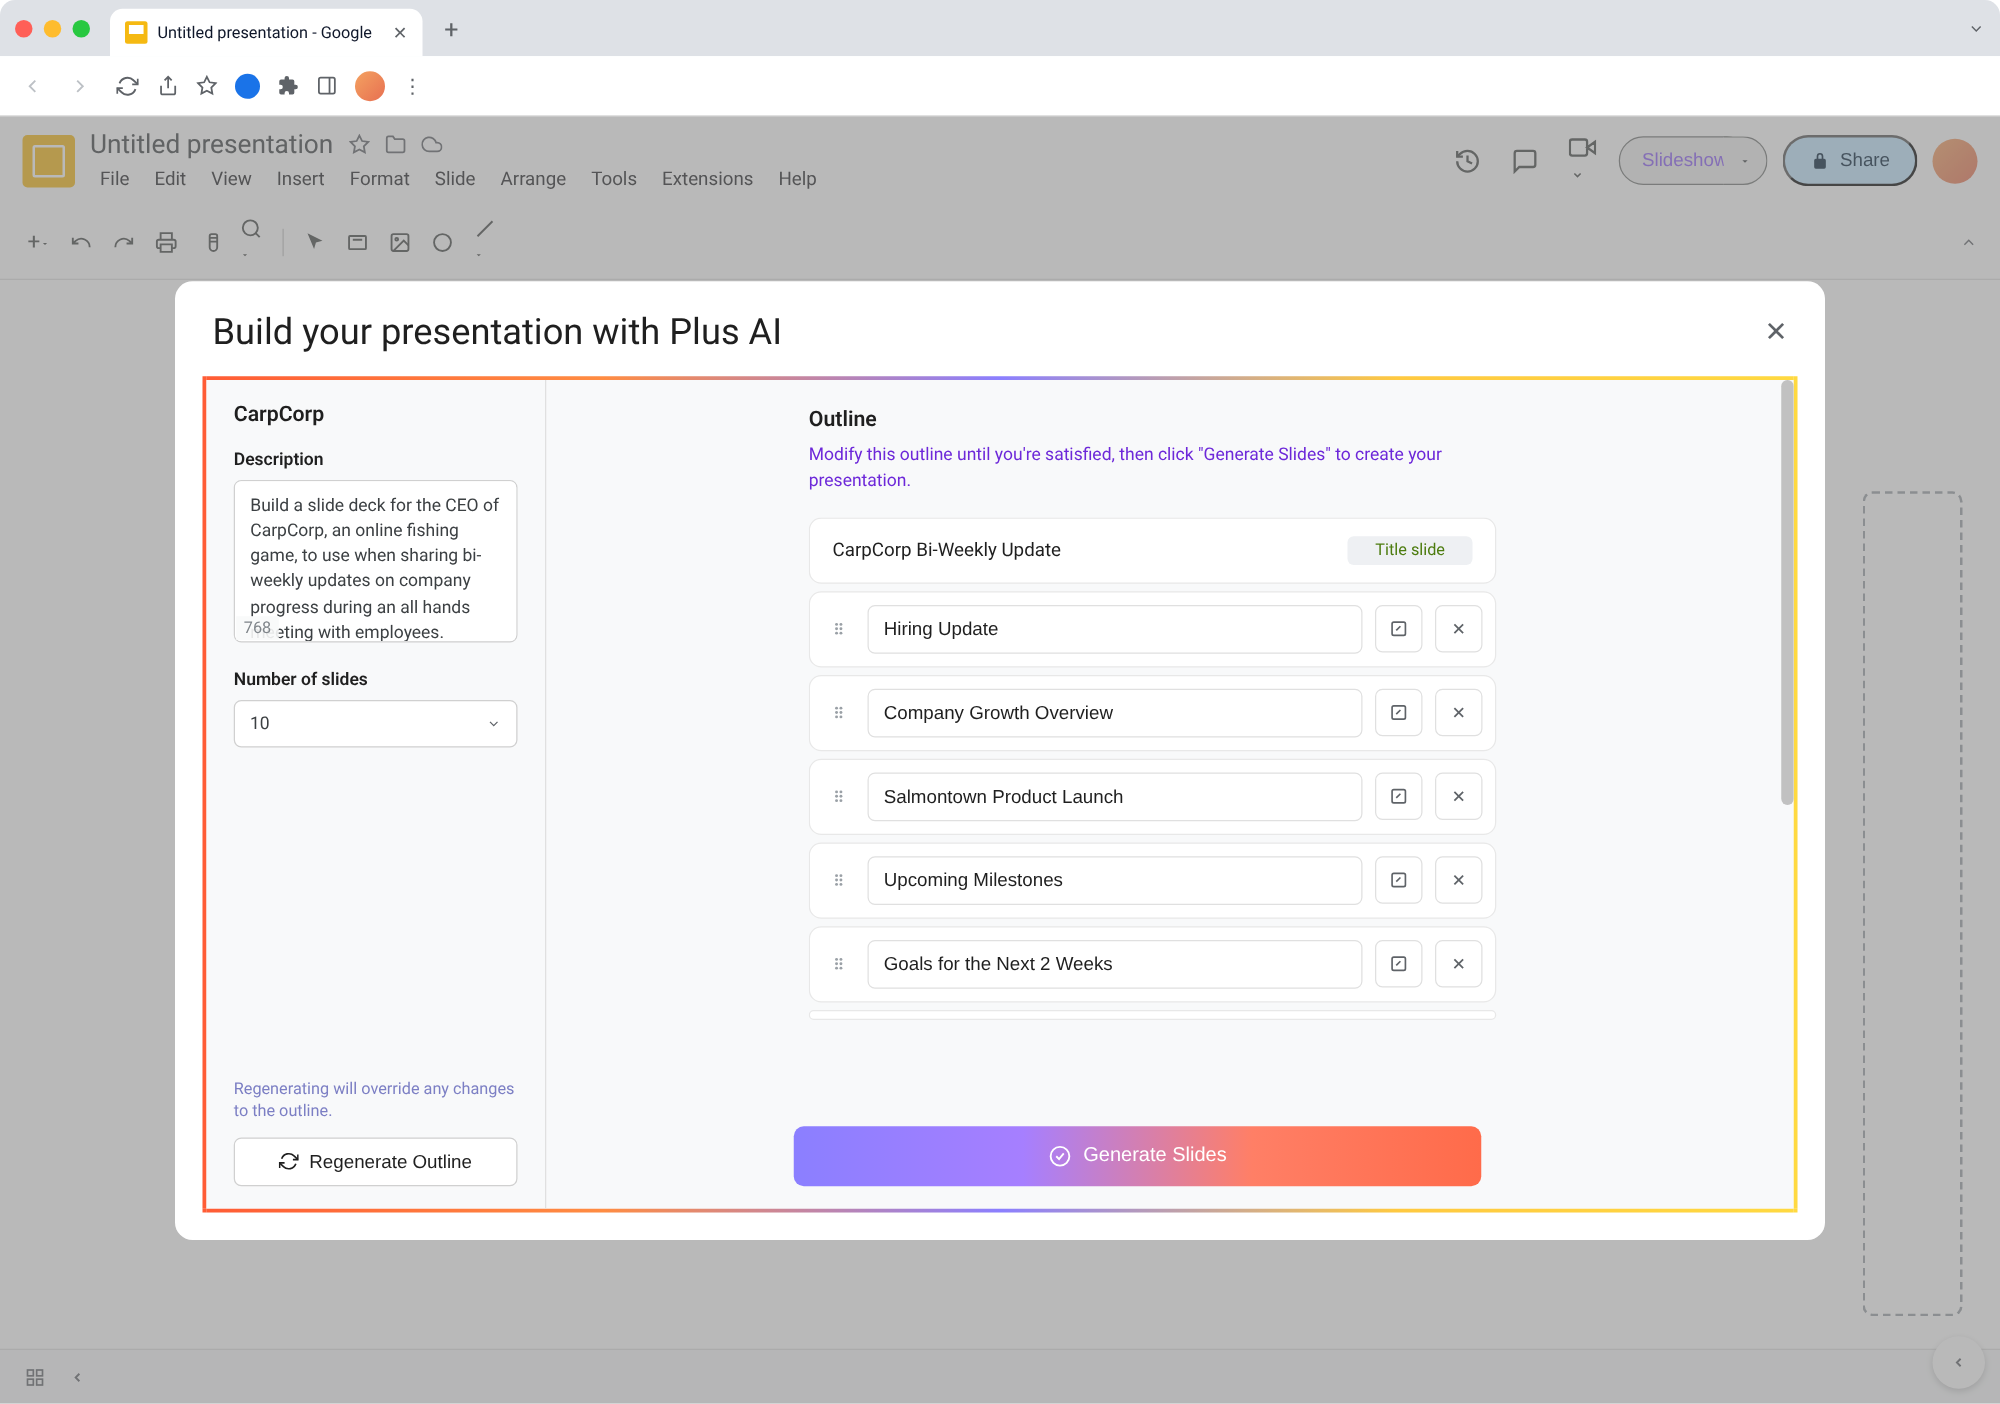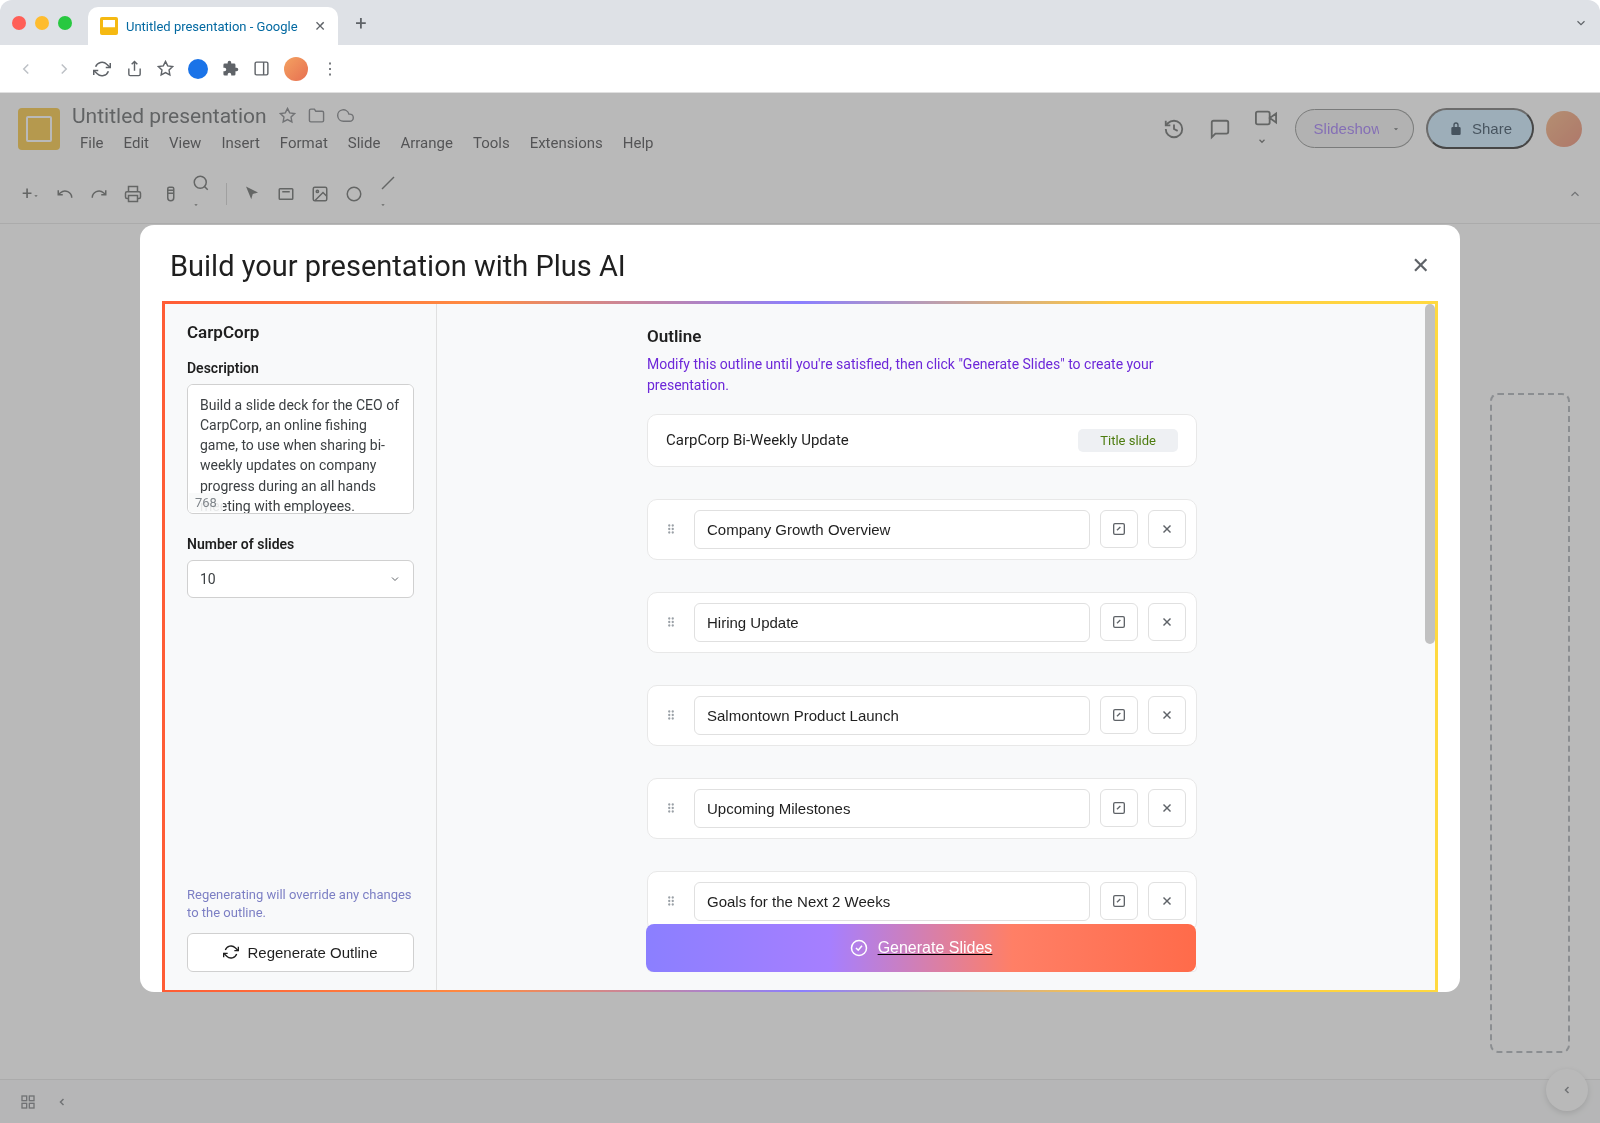--- a/index.html
+++ b/index.html
@@ -8,21 +8,21 @@
     
     .browser-chrome { background: #dee1e6; height: 45px; display: flex; align-items: center; padding: 0 12px; border-radius: 12px 12px 0 0; }
     .traffic-lights { display: flex; gap: 9px; margin-right: 16px; }
     .traffic-light { width: 14px; height: 14px; border-radius: 50%; }
     .tl-red { background: #ff5f57; }
     .tl-yellow { background: #febc2e; }
     .tl-green { background: #28c840; }
     .tab { background: #fff; height: 38px; border-radius: 10px 10px 0 0; display: flex; align-items: center; padding: 0 12px; gap: 8px; min-width: 250px; margin-top: 7px; }
     .tab-favicon { width: 18px; height: 18px; background: #f5b912; border-radius: 2px; position: relative; }
     .tab-favicon::after { content: ''; position: absolute; inset: 3px; background: #fff; clip-path: polygon(0 0, 100% 0, 100% 60%, 0 60%); }
-    .tab-title { font-size: 13px; color: #0369a1; flex: 1; white-space: nowrap; overflow: hidden; }
+    .tab-title { font-size: 13px; color: #0f172a; flex: 1; white-space: nowrap; overflow: hidden; }
     .tab-close { color: #5f6368; font-size: 14px; }
     .new-tab { width: 30px; height: 30px; display: flex; align-items: center; justify-content: center; color: #5f6368; font-size: 20px; margin-left: 8px; }
     .tab-dropdown { margin-left: auto; color: #5f6368; }
     
     .url-bar { background: #fff; height: 48px; display: flex; align-items: center; padding: 0 12px; gap: 10px; border-bottom: 1px solid #e0e0e0; }
     .nav-btn { width: 28px; height: 28px; display: flex; align-items: center; justify-content: center; color: #bdc1c6; font-size: 18px; }
     .nav-btn.active { color: #5f6368; }
     .url-input-wrap { flex: 1; background: #f1f3f4; border-radius: 20px; height: 34px; display: flex; align-items: center; padding: 0 14px; gap: 10px; }
     .lock-icon { color: #5f6368; font-size: 14px; }
     .url-text { font-size: 15px; color: #202124; }
@@ -75,32 +75,32 @@
     .char-count-badge { position: absolute; bottom: 24px; left: 2px; font-size: 13px; color: #80868b; background: rgba(248,249,250,0.9); padding: 2px 6px; }
     .select-box { width: 100%; border: 1px solid #d0d0d0; border-radius: 6px; padding: 10px 12px; font-size: 14px; color: #3c4043; display: flex; justify-content: space-between; align-items: center; background: #fff; }
     .spacer { flex: 1; }
     .regen-note { font-size: 13px; color: #7c7fc4; line-height: 1.4; margin-bottom: 10px; }
     .regen-btn { border: 1px solid #d0d0d0; border-radius: 6px; padding: 10px 14px; font-size: 15px; color: #1f1f1f; display: flex; align-items: center; justify-content: center; gap: 8px; background: #fff; width: 100%; }
     
     .outline-panel { flex: 1; padding: 22px 50px 18px 210px; display: flex; flex-direction: column; position: relative; }
     .outline-title { font-size: 17px; font-weight: 600; color: #1f1f1f; margin-bottom: 8px; }
     .outline-subtitle { font-size: 14px; color: #6d28d9; margin-bottom: 18px; line-height: 1.5; max-width: 560px; }
     
-    .outline-list { flex: 1; overflow-y: auto; display: flex; flex-direction: column; gap: 32px; padding-right: 4px; }
+    .outline-list { flex: 1; overflow-y: auto; display: flex; flex-direction: column; gap: 6px; padding-right: 4px; }
     
     .title-slide-card { background: #fff; border: 1px solid #e8e8e8; border-radius: 10px; padding: 14px 18px; display: flex; align-items: center; justify-content: space-between; width: 550px; }
     .title-slide-text { font-size: 15px; color: #1f1f1f; }
     .title-badge { background: #eef0f3; color: #4d7c0f; font-size: 13px; padding: 4px 22px; border-radius: 5px; }
     
     .slide-card { background: #fff; border: 1px solid #e8e8e8; border-radius: 10px; padding: 10px; display: flex; align-items: center; gap: 10px; width: 550px; }
     .drag-handle { color: #9aa0a6; padding: 0 6px; cursor: grab; }
     .slide-input { flex: 1; border: 1px solid #e0e0e0; border-radius: 6px; padding: 10px 12px; font-size: 15px; color: #1f1f1f; }
     .slide-action-btn { border: 1px solid #e0e0e0; border-radius: 6px; width: 38px; height: 38px; display: flex; align-items: center; justify-content: center; color: #5f6368; background: #fff; }
     
-    .generate-btn-wrap { position: absolute; bottom: 18px; left: 209px; right: 50px; text-decoration: underline; }
+    .generate-btn-wrap { position: absolute; bottom: 18px; left: 198px; right: 50px; }
     .generate-btn { width: 550px; background: linear-gradient(90deg, #8b7fff, #a67fff, #ff7f66, #ff6b4a); border-radius: 8px; padding: 15px; font-size: 16px; color: #fff; display: flex; align-items: center; justify-content: center; gap: 10px; font-weight: 500; border: none; }
     
     .outline-scrollbar { position: absolute; right: 0; top: 0; width: 10px; height: 340px; background: #c1c1c1; border-radius: 5px; }
     
     
     .canvas-hint { position: absolute; top: 300px; right: 30px; width: 80px; height: 660px; border: 2px dashed #9aa0a6; border-radius: 8px; }
     
     
     .bottom-bar { position: absolute; bottom: 0; left: 0; right: 0; height: 44px; display: flex; align-items: center; padding: 0 20px; border-top: 1px solid #e0e0e0; background: #f8f9fa; }
     .bb-icon { color: #5f6368; font-size: 16px; margin-right: 20px; }
@@ -387,21 +387,21 @@
     <span class="drag-handle">
       <svg width="14" height="18" viewBox="0 0 24 24" fill="currentColor">
                       <circle cx="9" cy="6" r="2"></circle>
                       <circle cx="15" cy="6" r="2"></circle>
                       <circle cx="9" cy="12" r="2"></circle>
                       <circle cx="15" cy="12" r="2"></circle>
                       <circle cx="9" cy="18" r="2"></circle>
                       <circle cx="15" cy="18" r="2"></circle>
                     </svg>
     </span>
-    <input class="slide-input" value="Company Growth Overview" style="">
+    <input class="slide-input" value="Hiring Update" style="">
     <button class="slide-action-btn">
       <svg width="16" height="16" viewBox="0 0 24 24" fill="none" stroke="currentColor" stroke-width="2">
                       <rect x="4" y="4" width="16" height="16" rx="2"></rect>
                       <polyline points="9 14 14 9M14 13V9h-4"></polyline>
                     </svg>
     </button>
     <button class="slide-action-btn">
       <svg width="14" height="14" viewBox="0 0 24 24" fill="none" stroke="currentColor" stroke-width="2.5">
                       <line x1="18" y1="6" x2="6" y2="18"></line>
                       <line x1="6" y1="6" x2="18" y2="18"></line>
@@ -412,21 +412,21 @@
     <span class="drag-handle">
       <svg width="14" height="18" viewBox="0 0 24 24" fill="currentColor">
                       <circle cx="9" cy="6" r="2"></circle>
                       <circle cx="15" cy="6" r="2"></circle>
                       <circle cx="9" cy="12" r="2"></circle>
                       <circle cx="15" cy="12" r="2"></circle>
                       <circle cx="9" cy="18" r="2"></circle>
                       <circle cx="15" cy="18" r="2"></circle>
                     </svg>
     </span>
-    <input class="slide-input" value="Hiring Update" style="">
+    <input class="slide-input" value="Company Growth Overview" style="">
     <button class="slide-action-btn">
       <svg width="16" height="16" viewBox="0 0 24 24" fill="none" stroke="currentColor" stroke-width="2">
                       <rect x="4" y="4" width="16" height="16" rx="2"></rect>
                       <polyline points="9 14 14 9M14 13V9h-4"></polyline>
                     </svg>
     </button>
     <button class="slide-action-btn">
       <svg width="14" height="14" viewBox="0 0 24 24" fill="none" stroke="currentColor" stroke-width="2.5">
                       <line x1="18" y1="6" x2="6" y2="18"></line>
                       <line x1="6" y1="6" x2="18" y2="18"></line>

